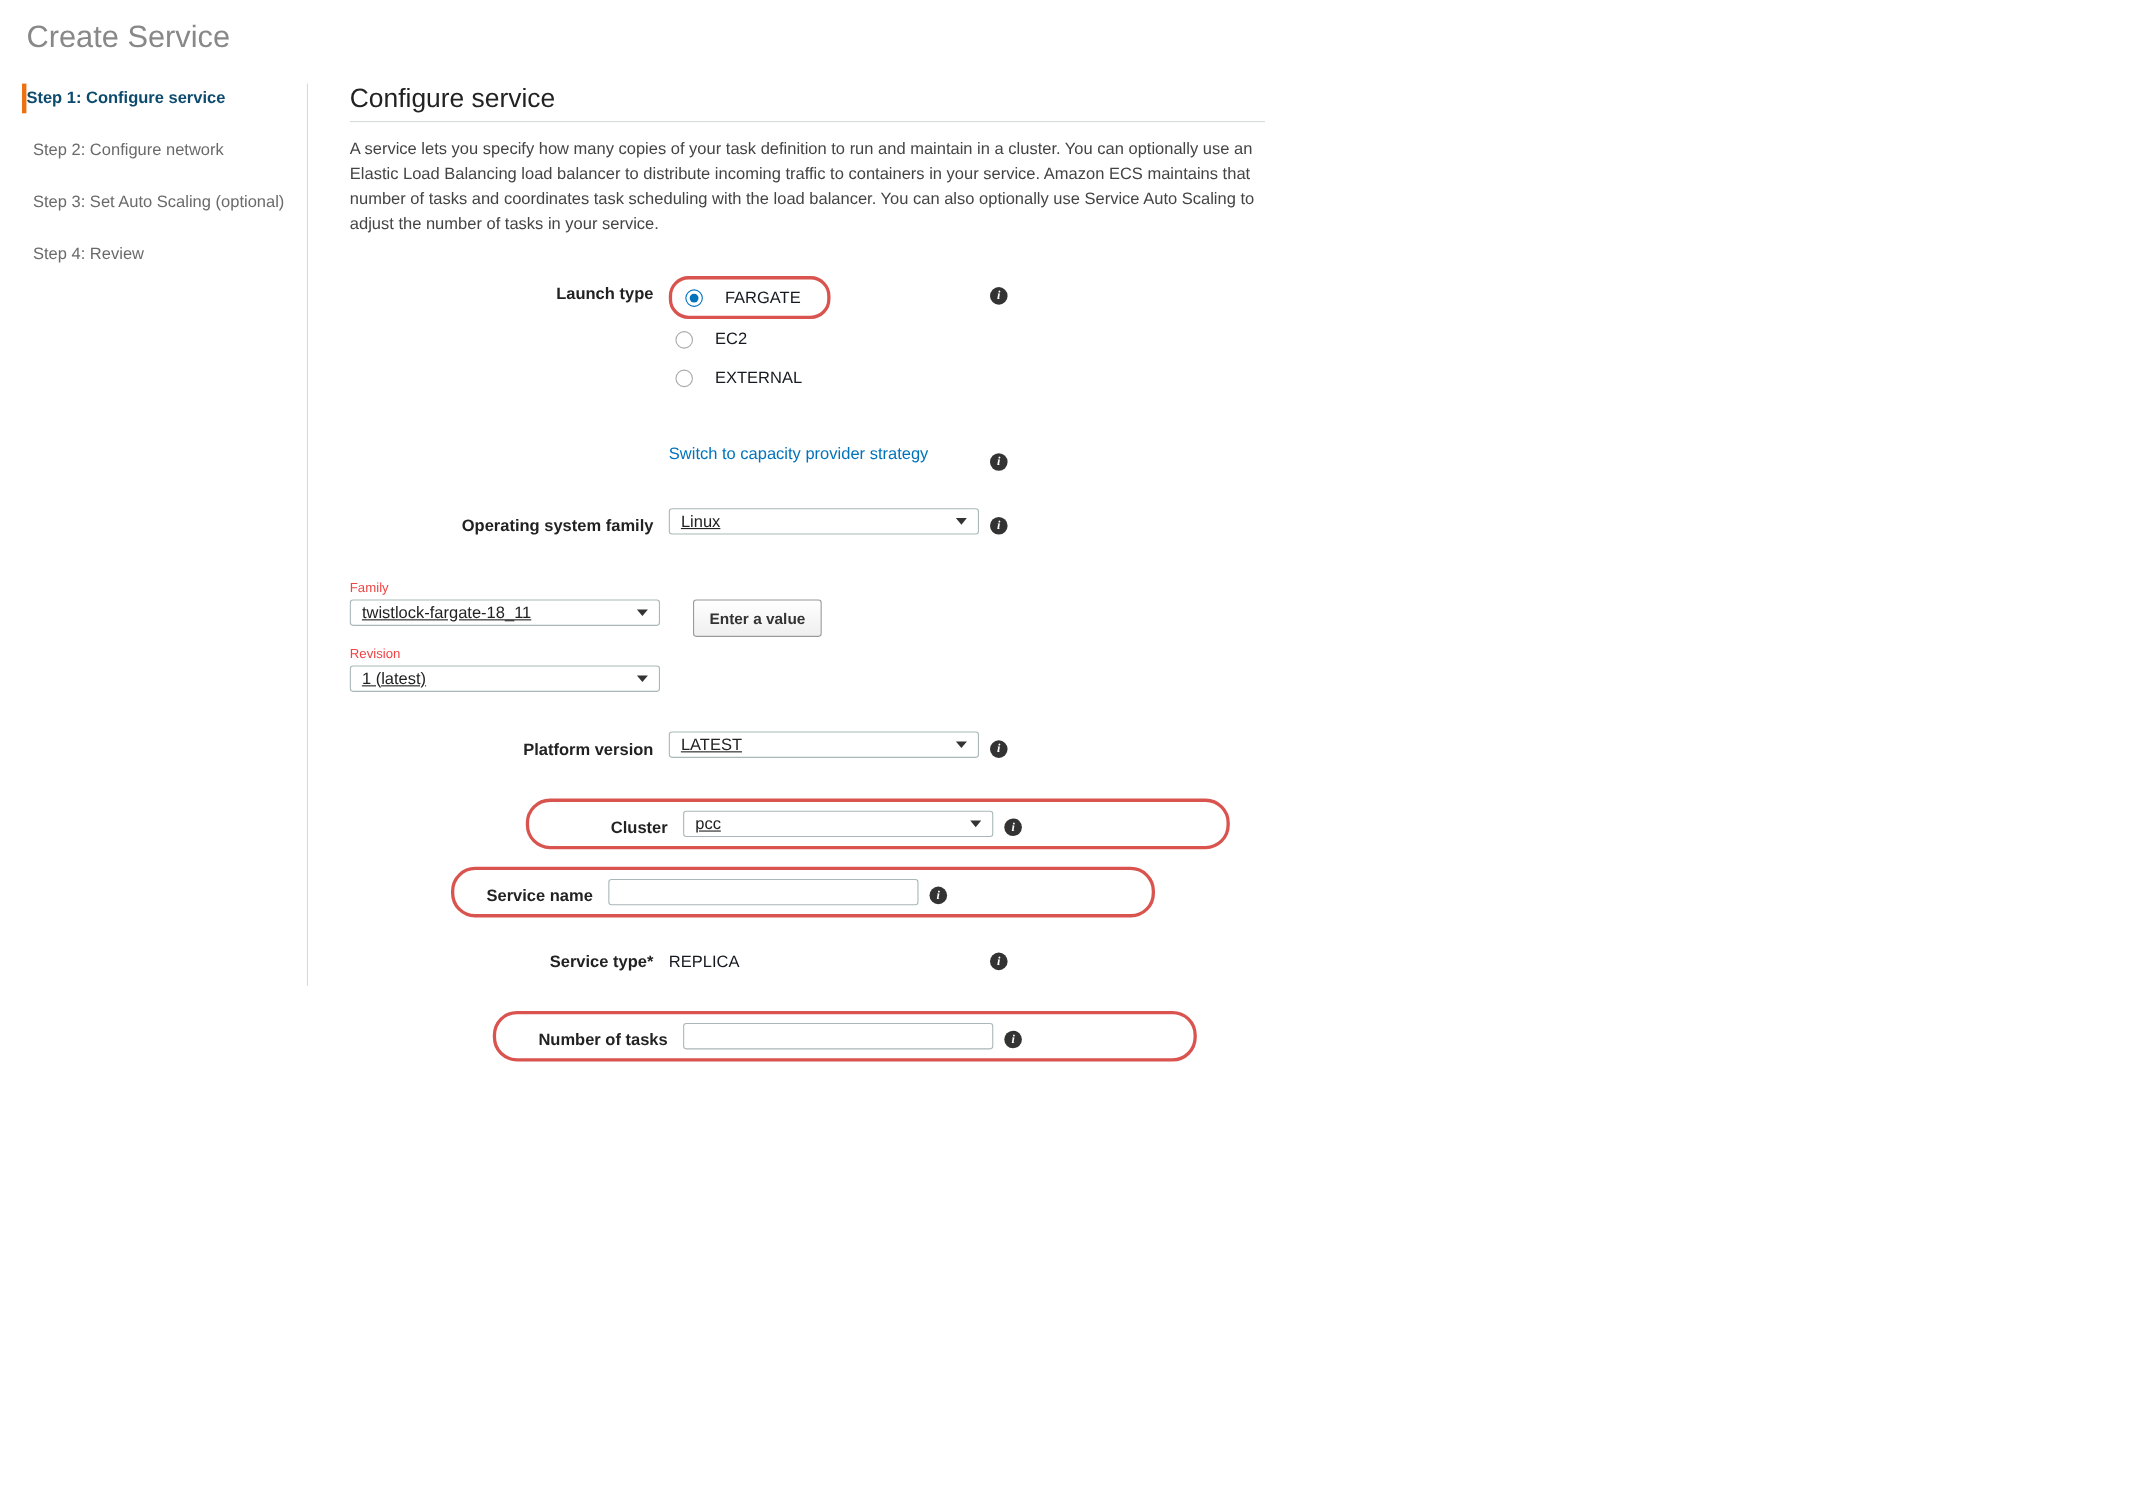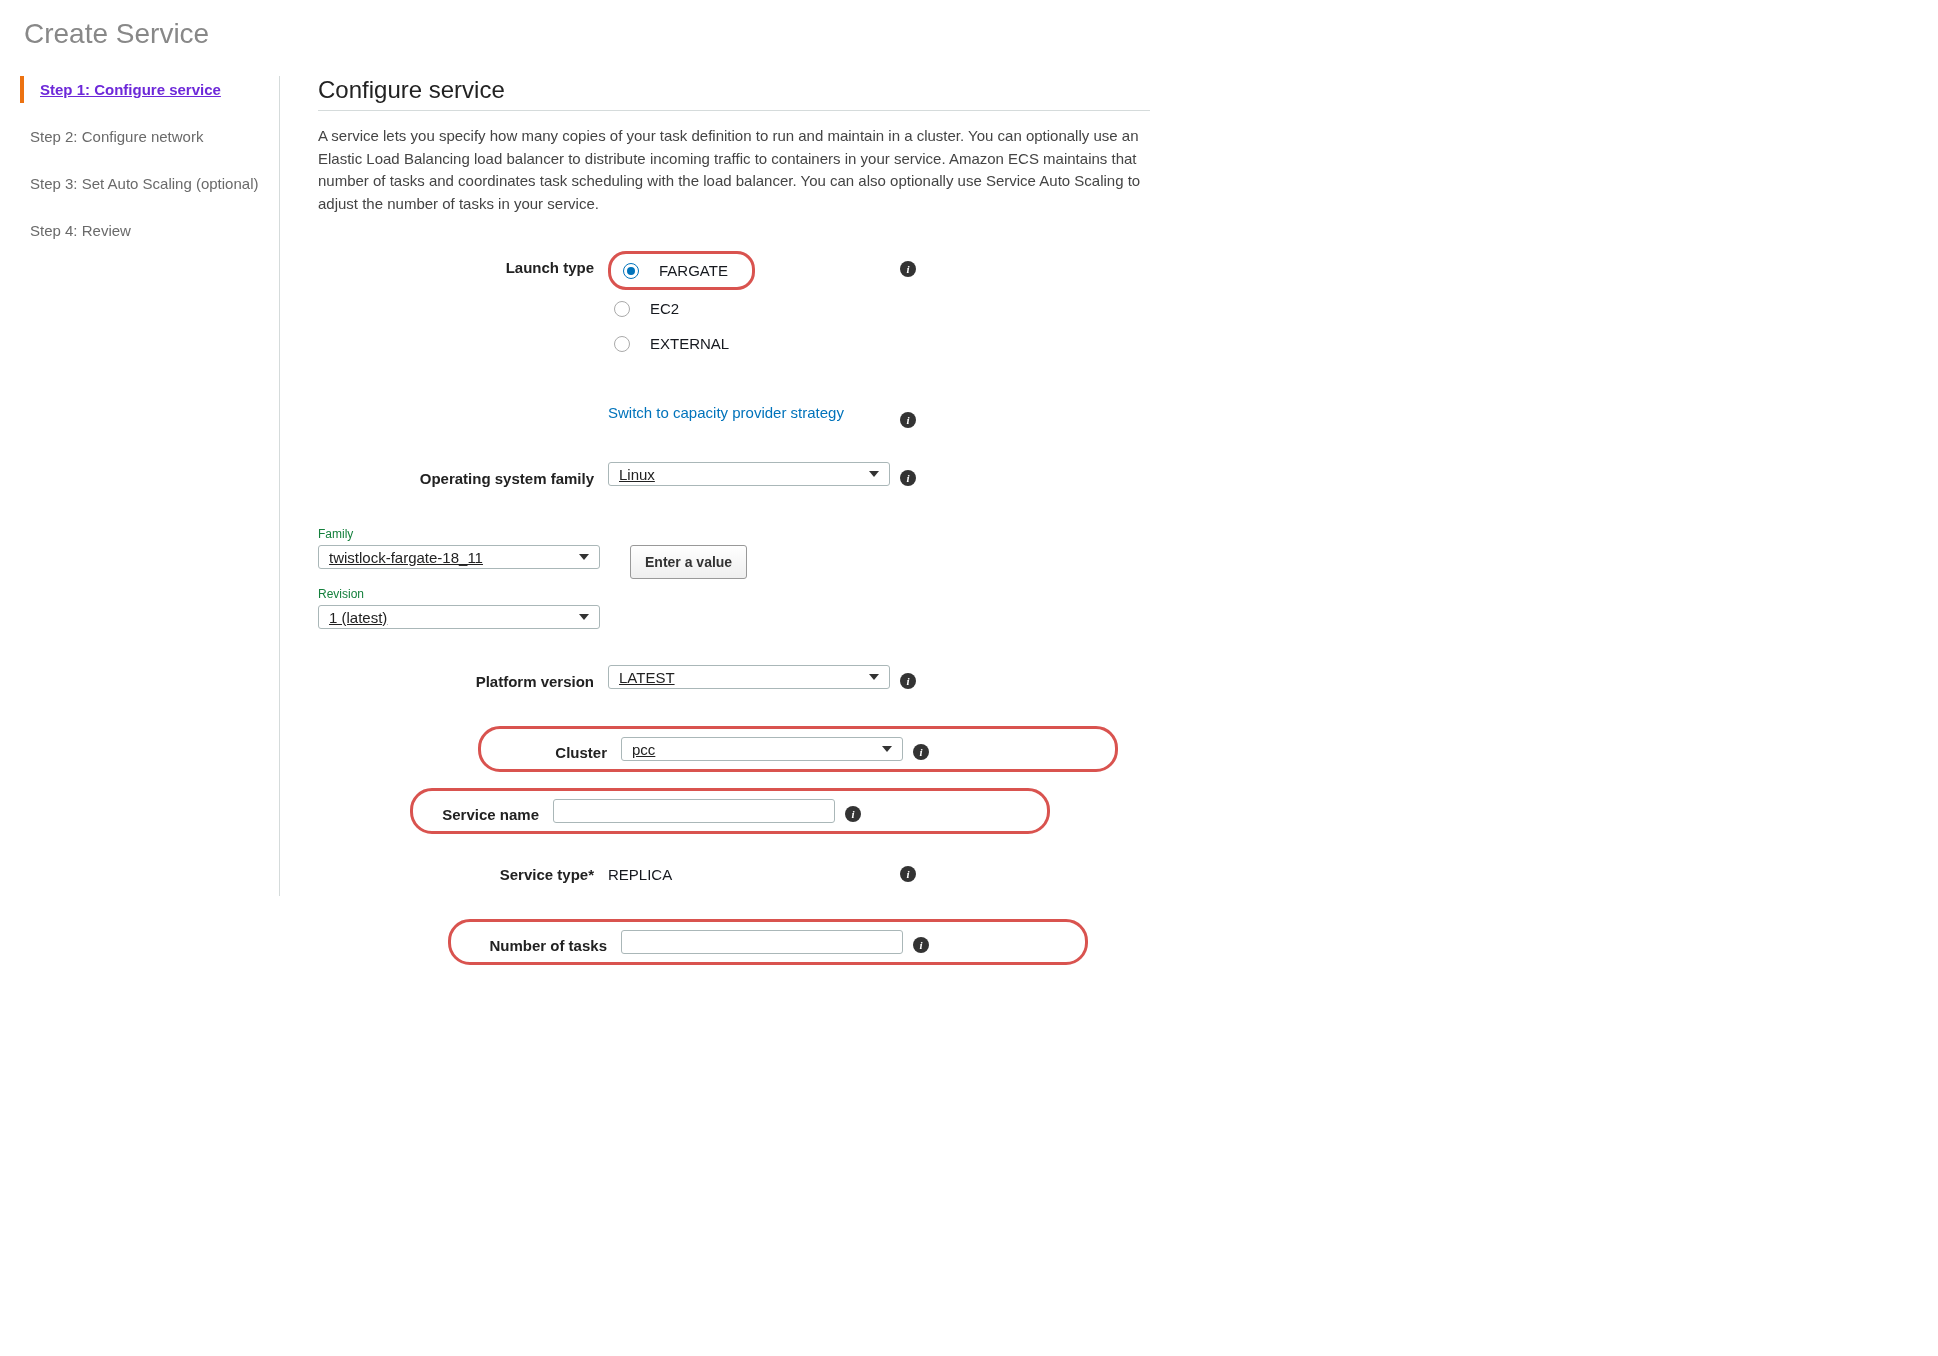--- a/index.html
+++ b/index.html
@@ -31,25 +31,24 @@
     .steps ul { list-style: none; }
     .steps li {
       padding: 5px 8px 5px 10px;
       margin-bottom: 20px;
       color: #6a6a6a;
       font-size: 15px;
       cursor: pointer;
       position: relative;
     }
     .steps li.active {
-      color: #6d28d9;
+      color: #0c4a6e;
       font-weight: 700;
       border-left: 4px solid #ec7211;
-      padding-left: 16px;
-      text-decoration: underline;
+      padding-left: 0;
     }
     
     .main {
       flex: 1;
       padding-left: 38px;
       max-width: 870px;
     }
     .section-title {
       font-size: 24px;
       font-weight: 400;
@@ -174,21 +173,21 @@
       top: 50%;
       transform: translateY(-50%);
       width: 0; height: 0;
       border-left: 5px solid transparent;
       border-right: 5px solid transparent;
       border-top: 6px solid #333;
     }
     .text-input { cursor: text; }
     .sublabel {
       font-size: 12px;
-      color: #15803d;
+      color: #ef4444;
       margin-bottom: 4px;
       display: block;
     }
     .link {
       color: #0073bb;
       cursor: pointer;
       font-size: 15px;
     }
     .btn {
       border: 1px solid #999;

